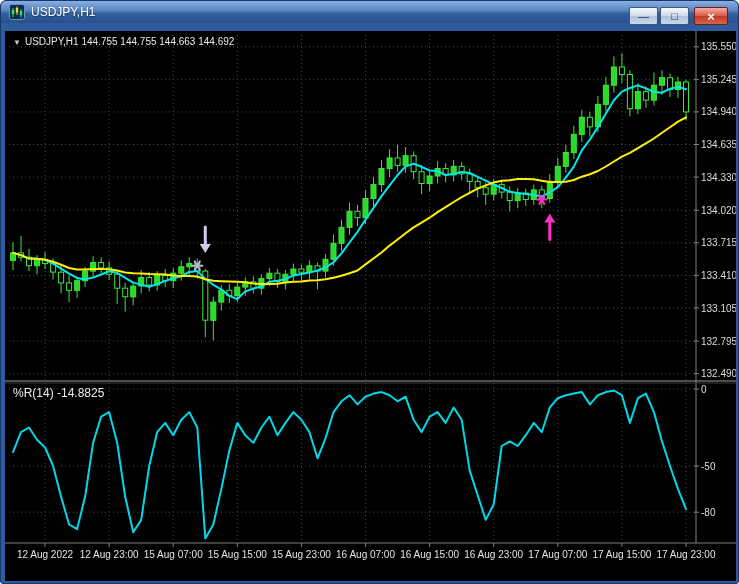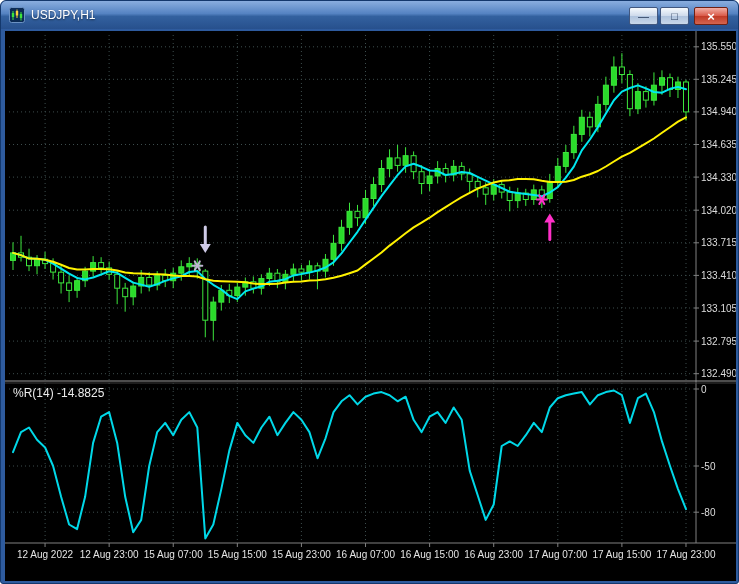--- a/index.html
+++ b/index.html
@@ -2,21 +2,21 @@
 <html><head>
 <meta charset="utf-8">
 <style>
   html,body{margin:0;padding:0;background:#fff;}
   .window{
     position:relative;width:739px;height:584px;box-sizing:border-box;
     background:#2E5B9E;border:1px solid #14386C;border-radius:6px 6px 3px 3px;
     font-family:"Liberation Sans",sans-serif;overflow:hidden;
   }
   .titlebar{
-    position:absolute;left:0;top:0;right:0;height:28px;
+    position:absolute;left:0;top:0;right:0;height:22px;
     background:linear-gradient(180deg,#8AAEDF 0%,#5583C2 45%,#33619F 55%,#27508D 100%);
     border-radius:5px 5px 0 0;display:flex;align-items:center;padding:5px 8px;box-sizing:border-box;
   }
   .app-icon{width:16px;height:16px;display:inline-block;}
   .title{color:#FFFFFF;font-size:12px;margin-left:6px;text-shadow:0 1px 2px rgba(0,0,0,.55);}
   .controls{position:absolute;right:10px;top:6px;display:flex;}
   .btn{
     width:29px;height:18px;display:flex;align-items:center;justify-content:center;
     font-size:11px;line-height:1;color:#223455;cursor:pointer;margin-left:2px;
     background:linear-gradient(#F6FAFD,#CFDBEC 48%,#AFC3DD 52%,#C9D8EA);
@@ -335,15 +335,18 @@
           <line x1="488.71176470588233" y1="512" x2="488.71176470588233" y2="516" stroke="#808080"></line>
           <text x="488.71176470588233" y="527" fill="#E4E4E4" font-size="10" text-anchor="middle">16 Aug 23:00</text>
           <line x1="552.8058823529411" y1="512" x2="552.8058823529411" y2="516" stroke="#808080"></line>
           <text x="552.8058823529411" y="527" fill="#E4E4E4" font-size="10" text-anchor="middle">17 Aug 07:00</text>
           <line x1="616.9" y1="512" x2="616.9" y2="516" stroke="#808080"></line>
           <text x="616.9" y="527" fill="#E4E4E4" font-size="10" text-anchor="middle">17 Aug 15:00</text>
           <line x1="680.9941176470588" y1="512" x2="680.9941176470588" y2="516" stroke="#808080"></line>
           <text x="680.9941176470588" y="527" fill="#E4E4E4" font-size="10" text-anchor="middle">17 Aug 23:00</text>
         </g>
       </svg>
+    <div class="ohlc-label">
+      <span class="tri">▼</span><span>USDJPY,H1 144.755 144.755 144.663 144.692</span>
+    </div>
     <div class="wpr-label">%R(14) -14.8825</div>
   </div>
 </div>
 
 </body></html>

